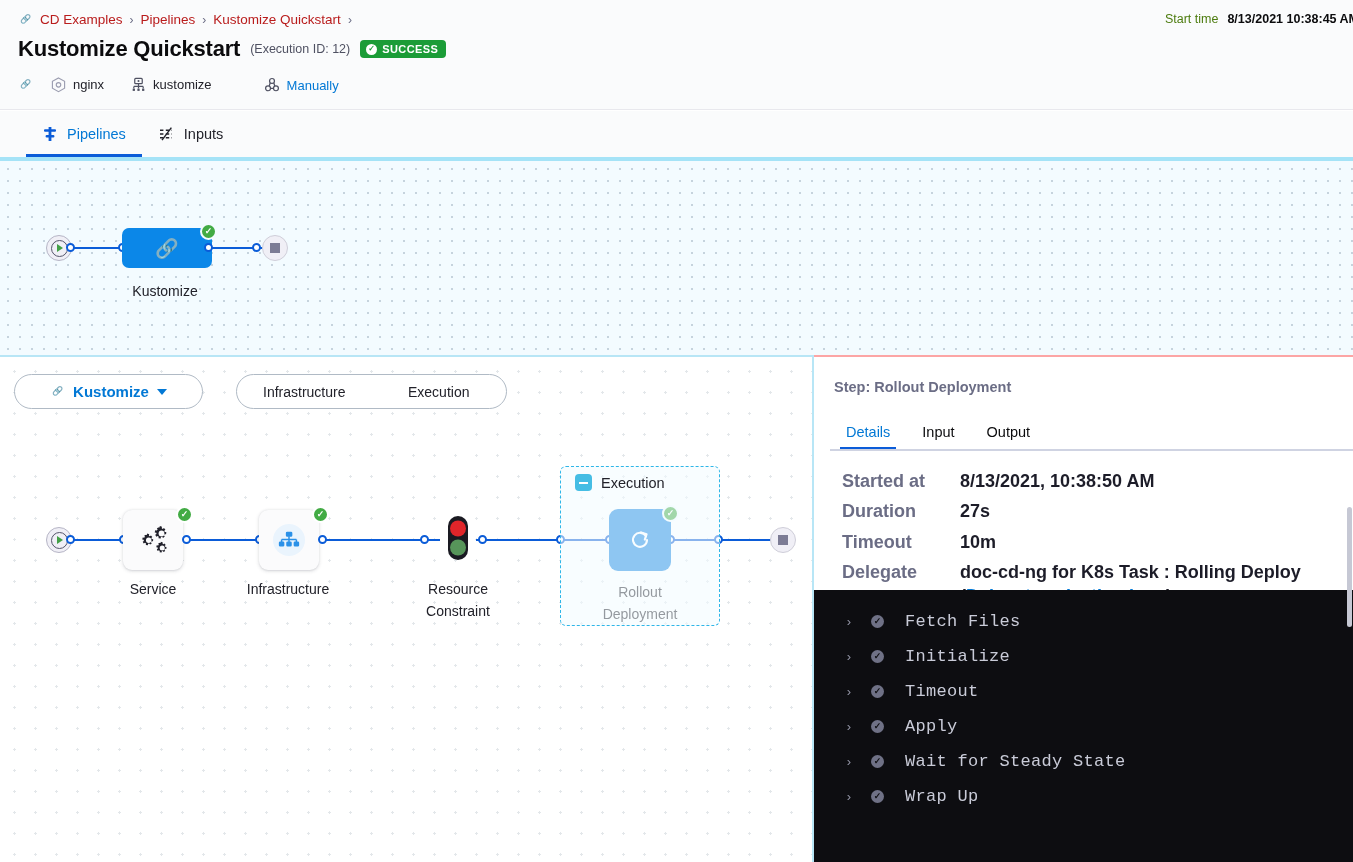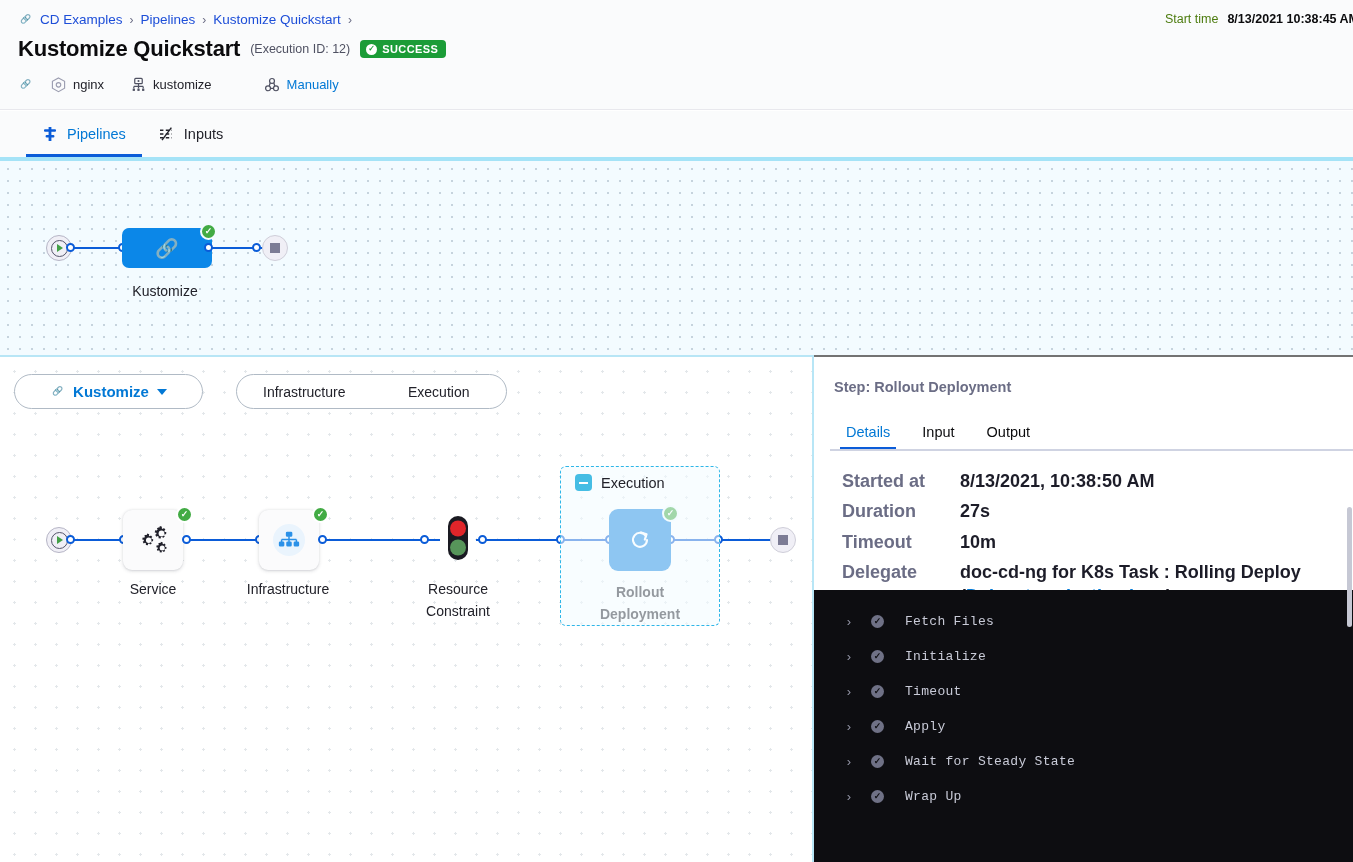--- a/index.html
+++ b/index.html
@@ -13,21 +13,21 @@
   
   .header {
     position: absolute; left: 0; top: 0; width: 1353px; height: 110px;
     background: #fafbfc; border-bottom: 1px solid #e8e8ed; z-index: 5;
   }
   .breadcrumb {
     position: absolute; left: 18px; top: 11px;
     display: flex; align-items: center; gap: 7px;
     font-size: 13.5px;
   }
-  .breadcrumb a { color: #1d4ed8; text-decoration: none; white-space: nowrap; }
+  .breadcrumb a { color: #b91c1c; text-decoration: none; white-space: nowrap; }
   .bc-sep { color: #6b6d85; font-size: 12px; font-weight: 300; }
   .hex-logo {
     width: 15px; height: 17px; position: relative; display: inline-block;
     flex: 0 0 auto;
   }
   .hex-logo .hx {
     width: 100%; height: 100%;
     background: #4dc952;
     clip-path: polygon(50% 0%, 100% 25%, 100% 75%, 50% 100%, 0% 75%, 0% 25%);
   }
@@ -54,21 +54,21 @@
     display: inline-flex; align-items: center; justify-content: center; line-height: 1;
   }
 
   .meta-row {
     position: absolute; left: 18px; top: 76px;
     display: flex; align-items: center; font-size: 13px; color: #22222a;
   }
   .meta-item { display: flex; align-items: center; gap: 7px; }
   .meta-gap-a { margin-left: 18px; }
   .meta-gap-b { margin-left: 27px; }
-  .meta-gap-c { margin-left: 52px; }
+  .meta-gap-c { margin-left: 52px; align-items: flex-end; }
   .meta-link { color: #0278d5; }
   .ic { display: inline-flex; align-items: center; justify-content: center; }
 
   .starttime {
     position: absolute; right: -6px; top: 12px;
     display: flex; align-items: baseline; gap: 9px;
     font-size: 12.5px; white-space: nowrap;
   }
   .st-label { color: #4d7c0f; }
   .st-value { color: #0b0b0d; font-weight: 700; }
@@ -216,21 +216,21 @@
   .minus-sq {
     width: 17px; height: 17px; border-radius: 4px; background: #45bde4;
     display: flex; align-items: center; justify-content: center;
   }
   .minus-sq i { display:block; width: 9px; height: 2px; background: #fff; }
   .exec-group-title .lbl { font-size: 14.5px; color: #22222a; }
 
   
   .panel {
     position: absolute; left: 814px; top: 355px; width: 539px; height: 507px;
-    background: #fff; border-top: 2px solid #737373;
+    background: #fff; border-top: 2px solid #fca5a5;
   }
   .panel-title {
     position: absolute; left: 20px; top: 22px;
     font-size: 14.5px; color: #6b6d85; font-weight: 600;
   }
   .panel-tabs {
     position: absolute; left: 16px; top: 56px; display: flex; align-items: flex-end;
     height: 37px;
   }
   .ptab {
@@ -273,21 +273,21 @@
     width: 14px; color: #9395a6; font-size: 13px; display: flex;
     align-items: center; justify-content: center;
   }
   .log-ok {
     width: 13px; height: 13px; border-radius: 50%; background: #6f7186;
     color: #0d0d11; font-size: 9px; font-weight: 700; margin-left: 15px;
     display: flex; align-items: center; justify-content: center; line-height: 1;
   }
   .log-name {
     margin-left: 21px; font-family: "Liberation Mono", monospace;
-    font-size: 13px; color: #c9cbd8; letter-spacing: .3px;
+    font-size: 17px; color: #c9cbd8; letter-spacing: .3px;
   }
   .scroll-v {
     position: absolute; right: 1px; top: 150px; width: 5px; height: 120px;
     background: #c6c8d4; border-radius: 3px;
   }
 </style>
 </head>
 <body>
 
 <div class="app">
@@ -485,21 +485,21 @@
     <div class="bluesq" style="left:609px; top:152px;">
       <span class="inner-hex">
         <span class="hx"></span>
         <svg style="position:absolute;inset:0;margin:auto;" width="22" height="22" viewBox="0 0 22 22">
           <path d="M17 7.2A7 7 0 1 0 18 11" fill="none" stroke="#fff" stroke-width="2.1" stroke-linecap="round"></path>
           <path d="M12.1 3.4 17.6 5.2 15.8 10.6" fill="none" stroke="#fff" stroke-width="2.1" stroke-linecap="round" stroke-linejoin="round"></path>
         </svg>
       </span>
     </div>
     <div class="ok-badge" style="left:662px; top:148px; border-color:#f6fcff;">✓</div>
-    <div class="node-label" style="left:578px; top:225px; width:124px;font-weight:bold;">Rollout
+    <div class="node-label" style="left:578px; top:225px; width:124px;">Rollout
 Deployment</div>
 
     <div class="stopnode" style="left:770px; top:170px;">
       <span class="sq"></span>
     </div>
   </div>
 
   <div class="exec-group"></div>
   <div class="exec-group-title">
     <span class="minus-sq">

